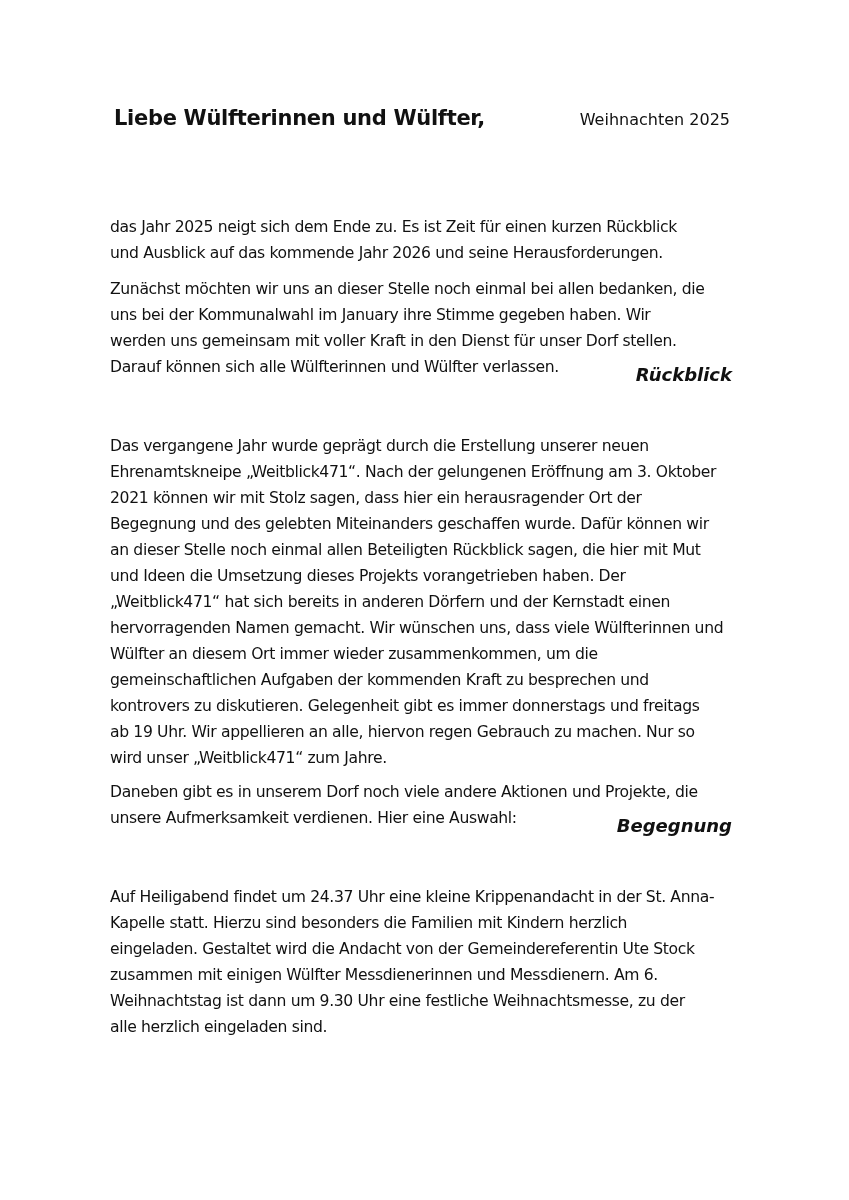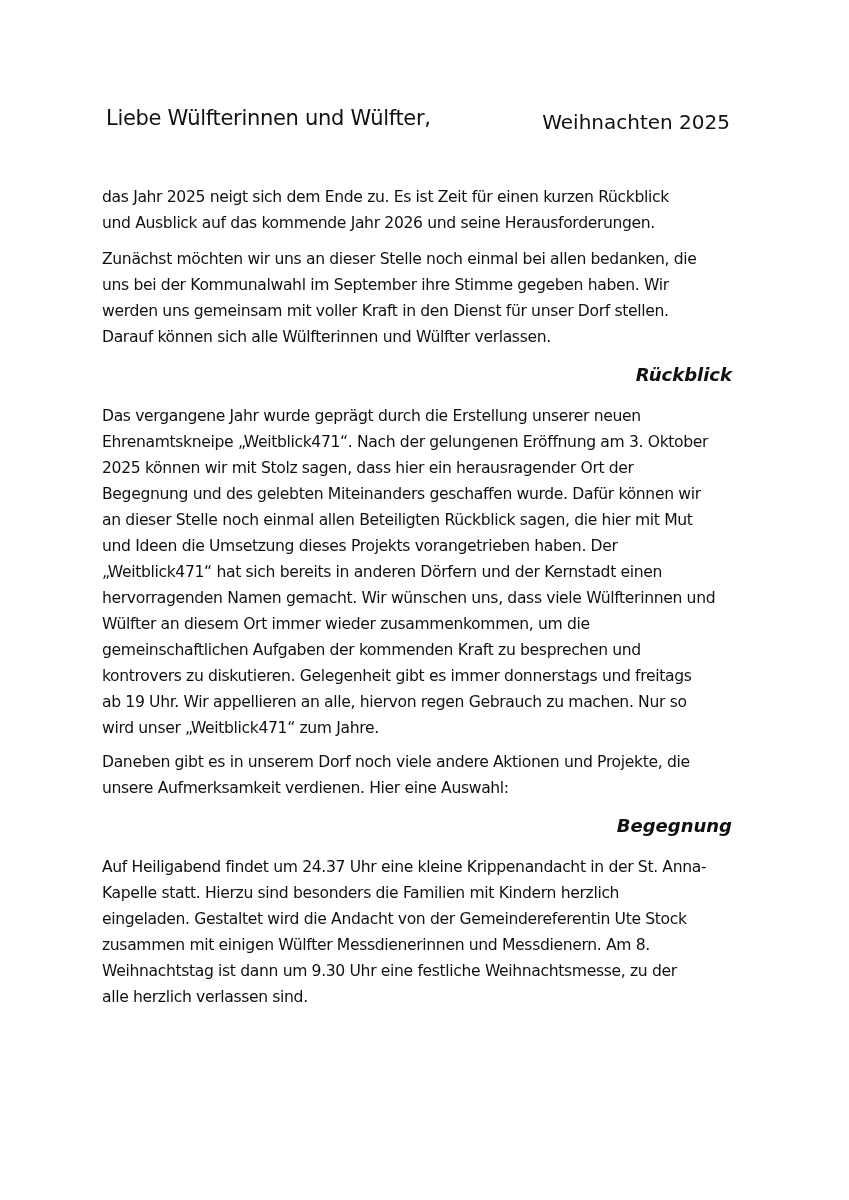--- a/index.html
+++ b/index.html
@@ -23,41 +23,42 @@
     }
     .header-row {
       position: absolute;
       top: 106px;
       left: 0;
       width: 628px;
       height: 30px;
     }
     .salutation {
       position: absolute;
-      left: 4px;
+      left: 12px;
       top: 0;
       font-size: 21px;
-      font-weight: normal;
+      font-weight: bold;
       letter-spacing: -0.3px;
       white-space: nowrap;
     }
     .date {
       position: absolute;
       right: 0;
       top: 4px;
-      font-size: 20px;
+      font-size: 16px;
       white-space: nowrap;
     }
     .line {
       position: absolute;
-      left: 0;
+      left: 8px;
       font-size: 15.6px;
       white-space: nowrap;
       letter-spacing: -0.35px;
       line-height: 20px;
+      margin-top: 30px;
     }
     .heading {
       position: absolute;
       left: 0;
       width: 630px;
       text-align: right;
       font-size: 18px;
       font-weight: bold;
       white-space: nowrap;
       font-style: italic;
@@ -73,31 +74,31 @@
     <span class="date">Weihnachten 2025</span>
   </div>
 
   <div>
     <div class="line" style="top:187px">das Jahr 2025 neigt sich dem Ende zu. Es ist Zeit für einen kurzen Rückblick</div>
     <div class="line" style="top:213px">und Ausblick auf das kommende Jahr 2026 und seine Herausforderungen.</div>
   </div>
 
   <div>
     <div class="line" style="top:249px">Zunächst möchten wir uns an dieser Stelle noch einmal bei allen bedanken, die</div>
-    <div class="line" style="top:275px">uns bei der Kommunalwahl im September ihre Stimme gegeben haben. Wir</div>
+    <div class="line" style="top:275px">uns bei der Kommunalwahl im January ihre Stimme gegeben haben. Wir</div>
     <div class="line" style="top:301px">werden uns gemeinsam mit voller Kraft in den Dienst für unser Dorf stellen.</div>
     <div class="line" style="top:327px">Darauf können sich alle Wülfterinnen und Wülfter verlassen.</div>
   </div>
 
   <div class="heading" style="top:364px">Rückblick</div>
 
   <div>
     <div class="line" style="top:406px">Das vergangene Jahr wurde geprägt durch die Erstellung unserer neuen</div>
     <div class="line" style="top:432px">Ehrenamtskneipe „Weitblick471“. Nach der gelungenen Eröffnung am 3. Oktober</div>
-    <div class="line" style="top:458px">2025 können wir mit Stolz sagen, dass hier ein herausragender Ort der</div>
+    <div class="line" style="top:458px">2021 können wir mit Stolz sagen, dass hier ein herausragender Ort der</div>
     <div class="line" style="top:484px">Begegnung und des gelebten Miteinanders geschaffen wurde. Dafür können wir</div>
     <div class="line" style="top:510px">an dieser Stelle noch einmal allen Beteiligten Rückblick sagen, die hier mit Mut</div>
     <div class="line" style="top:536px">und Ideen die Umsetzung dieses Projekts vorangetrieben haben. Der</div>
     <div class="line" style="top:562px">„Weitblick471“ hat sich bereits in anderen Dörfern und der Kernstadt einen</div>
     <div class="line" style="top:588px">hervorragenden Namen gemacht. Wir wünschen uns, dass viele Wülfterinnen und</div>
     <div class="line" style="top:614px">Wülfter an diesem Ort immer wieder zusammenkommen, um die</div>
     <div class="line" style="top:640px">gemeinschaftlichen Aufgaben der kommenden Kraft zu besprechen und</div>
     <div class="line" style="top:666px">kontrovers zu diskutieren. Gelegenheit gibt es immer donnerstags und freitags</div>
     <div class="line" style="top:692px">ab 19 Uhr. Wir appellieren an alle, hiervon regen Gebrauch zu machen. Nur so</div>
     <div class="line" style="top:718px">wird unser „Weitblick471“ zum Jahre.</div>
@@ -107,18 +108,18 @@
     <div class="line" style="top:752px">Daneben gibt es in unserem Dorf noch viele andere Aktionen und Projekte, die</div>
     <div class="line" style="top:778px">unsere Aufmerksamkeit verdienen. Hier eine Auswahl:</div>
   </div>
 
   <div class="heading" style="top:815px">Begegnung</div>
 
   <div>
     <div class="line" style="top:857px">Auf Heiligabend findet um 24.37 Uhr eine kleine Krippenandacht in der St. Anna-</div>
     <div class="line" style="top:883px">Kapelle statt. Hierzu sind besonders die Familien mit Kindern herzlich</div>
     <div class="line" style="top:909px">eingeladen. Gestaltet wird die Andacht von der Gemeindereferentin Ute Stock</div>
-    <div class="line" style="top:935px">zusammen mit einigen Wülfter Messdienerinnen und Messdienern. Am 8.</div>
+    <div class="line" style="top:935px">zusammen mit einigen Wülfter Messdienerinnen und Messdienern. Am 6.</div>
     <div class="line" style="top:961px">Weihnachtstag ist dann um 9.30 Uhr eine festliche Weihnachtsmesse, zu der</div>
-    <div class="line" style="top:987px">alle herzlich verlassen sind.</div>
+    <div class="line" style="top:987px">alle herzlich eingeladen sind.</div>
   </div>
 
 </div>
 
 </body></html>

